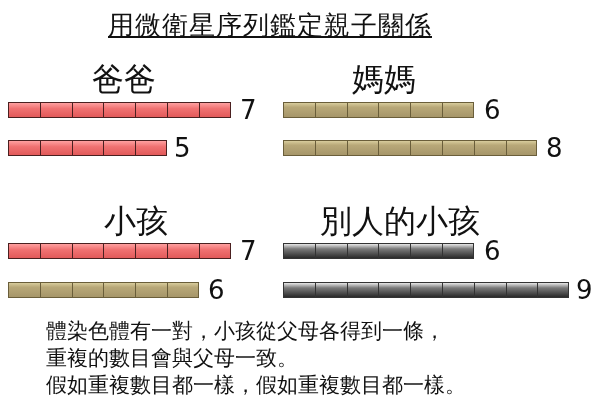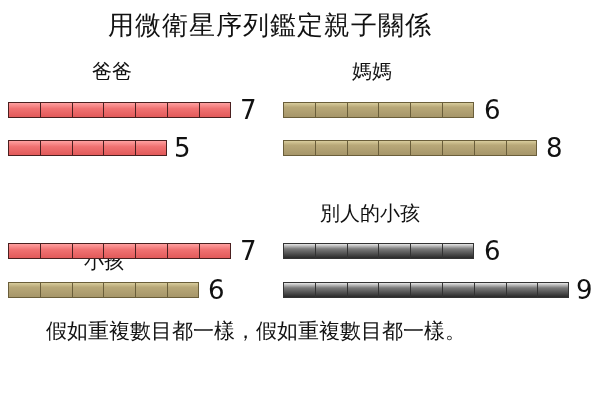--- a/index.html
+++ b/index.html
@@ -1,20 +1,20 @@
 <!DOCTYPE html>
 <html><head>
 <meta charset="utf-8">
 <style>
   html, body { margin: 0; padding: 0; background: #ffffff; }
   body { width: 600px; height: 419px; position: relative; overflow: hidden;
          font-family: "DejaVu Sans", "Liberation Sans", sans-serif; color: #111; }
   .title { position: absolute; left: 0; top: 8px; width: 540px; text-align: center;
-           font-size: 26px; letter-spacing: 1px; }
-  .label { position: absolute; font-size: 20px; }
+           font-size: 26px; letter-spacing: 1px; text-decoration: underline; }
+  .label { position: absolute; font-size: 32px; }
   .bar { position: absolute; height: 16px; display: flex; }
   .seg { width: 31.8px; height: 16px; box-sizing: border-box; border: 1px solid #3a2a22; border-right: none; }
   .seg:last-child { border-right: 1px solid #3a2a22; }
   .red .seg { background: linear-gradient(#ffa0a0 0%, #f07272 40%, #e25a5a 100%); border-color:#4a2020; }
   .tan .seg { background: linear-gradient(#d8cc9c 0%, #b8a878 30%, #a6966a 100%); border-color:#6a5e3a; }
   .dark .seg { background: linear-gradient(#e8e8e8 0%, #7a7a7a 35%, #2a2a2a 100%); border-color:#333; }
   .num { position: absolute; font-size: 26px; line-height: 26px; }
   .desc { position: absolute; left: 46px; top: 318px; font-size: 21px; line-height: 27px; }
   .desc div { white-space: nowrap; }
 </style>
@@ -58,21 +58,21 @@
     <div class="seg"></div>
     <div class="seg"></div>
     <div class="seg"></div>
     <div class="seg"></div>
     <div class="seg"></div>
     <div class="seg"></div>
     <div class="seg"></div>
   </div>
 <div class="num" style="left:546px;top:135px;">8</div>
 
-<div class="label" style="left:84px;top:200px;margin-top:48px;">小孩</div>
+<div class="label" style="left:104px;top:200px;">小孩</div>
 <div class="bar red" style="left:8px;top:243px;">
     <div class="seg"></div>
     <div class="seg"></div>
     <div class="seg"></div>
     <div class="seg"></div>
     <div class="seg"></div>
     <div class="seg"></div>
     <div class="seg"></div>
   </div>
 <div class="num" style="left:240px;top:238px;">7</div>
@@ -103,14 +103,16 @@
     <div class="seg"></div>
     <div class="seg"></div>
     <div class="seg"></div>
     <div class="seg"></div>
     <div class="seg"></div>
     <div class="seg"></div>
   </div>
 <div class="num" style="left:576px;top:277px;">9</div>
 
 <div class="desc">
+  <div>體染色體有一對，小孩從父母各得到一條，</div>
+  <div>重複的數目會與父母一致。</div>
   <div>假如重複數目都一樣，假如重複數目都一樣。</div>
 </div>
 
 </body></html>

